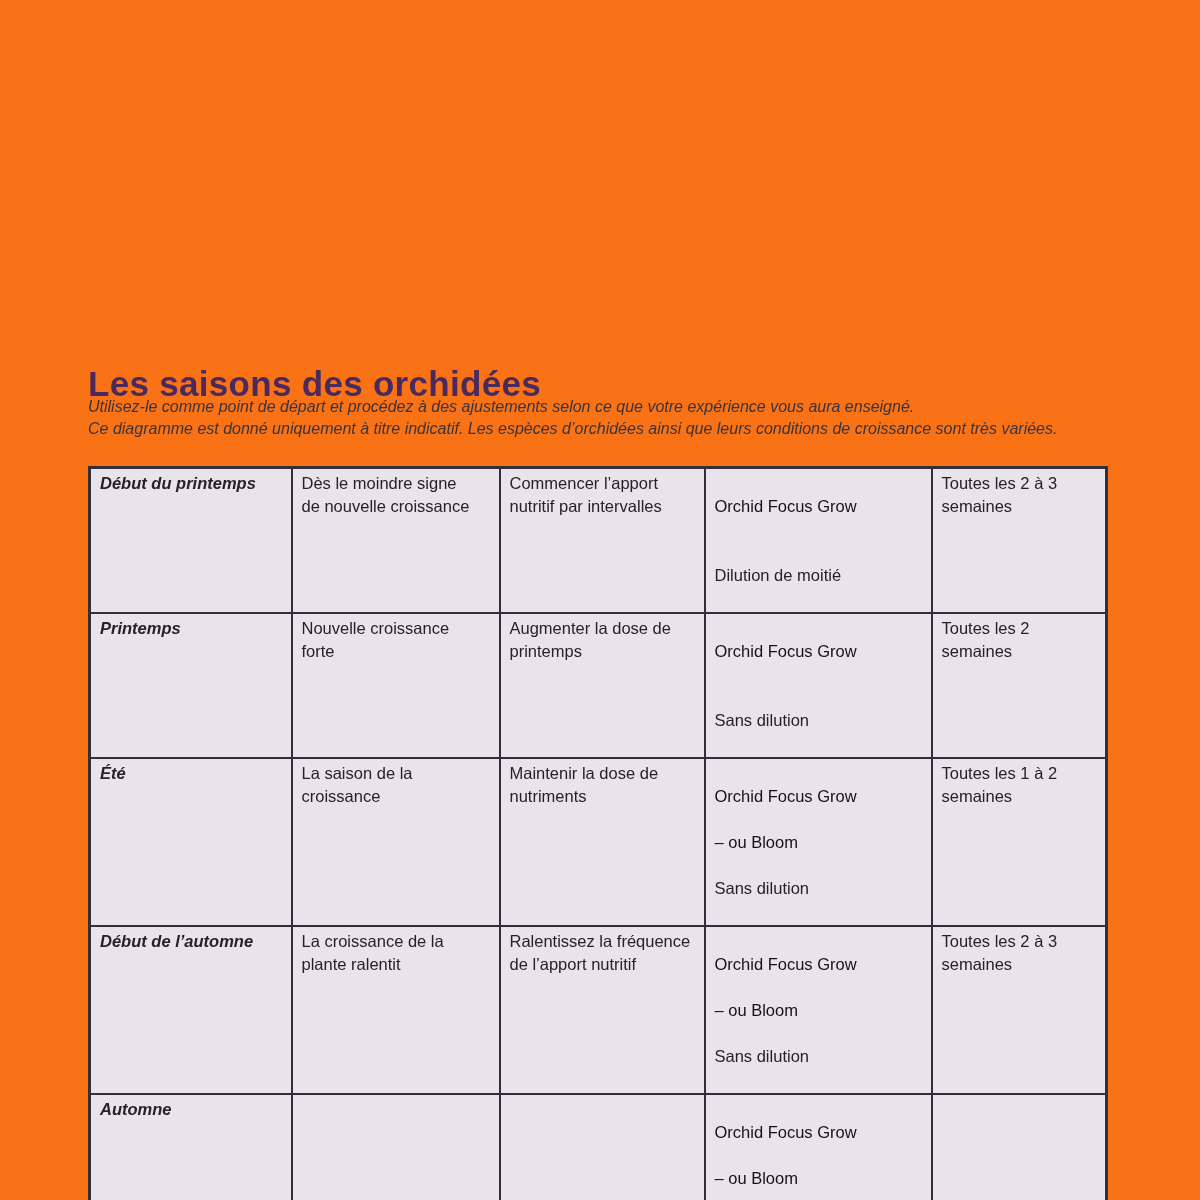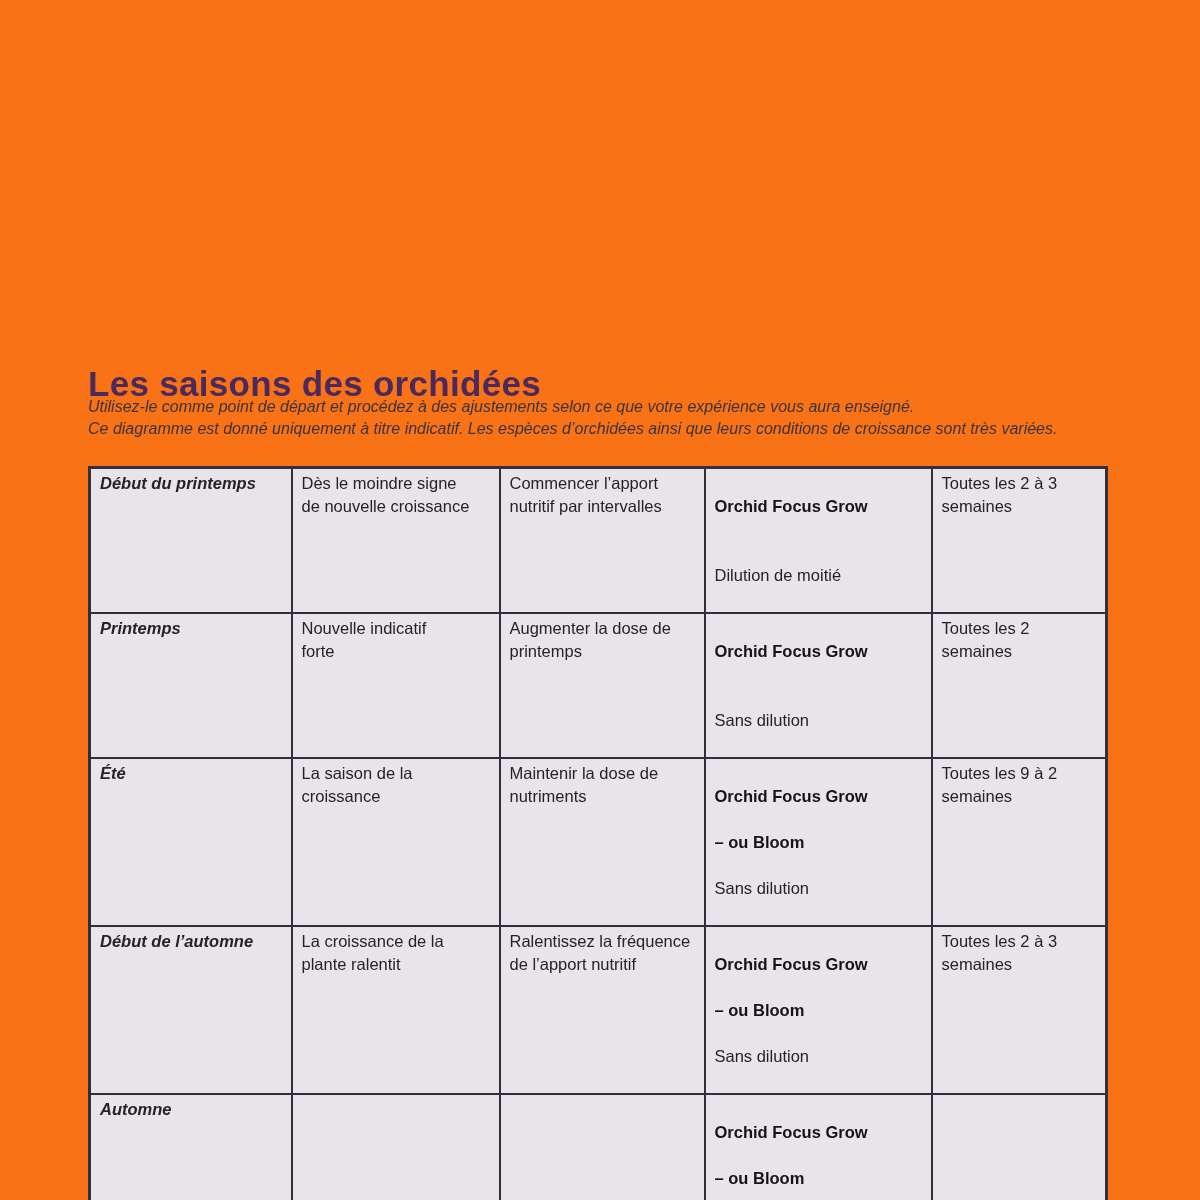--- a/index.html
+++ b/index.html
@@ -57,21 +57,21 @@
     white-space: pre-line;
     overflow: hidden;
   }
   td.season {
     font-weight: bold;
     color: #141317;
     font-style: italic;
   }
   .cell-line { display: block; }
   .cell-line:empty { display: none; }
-  .cell-line.b { font-weight: bold; color: #141317; }
+  .cell-line.b { font-weight: normal; color: #141317; }
   col.c1 { width: 202px; }
   col.c2 { width: 208px; }
   col.c3 { width: 205px; }
   col.c4 { width: 227px; }
   col.c5 { width: 175px; }
   tr.r2  { height: 51px; }
   tr.r2b { height: 50px; }
   tr.r3  { height: 74px; margin-top: 24px; }
   tr.r3b { height: 75px; }
 </style>
@@ -107,21 +107,21 @@
             <span class="cell-line b">Orchid Focus Grow</span>
             
             <span class="cell-line">Dilution de moitié</span>
           </td>
           <td>Toutes les 2 à 3
 semaines</td>
         </tr>
 
         <tr class="r2b">
           <td class="season">Printemps</td>
-          <td>Nouvelle indicatif
+          <td>Nouvelle croissance
 forte</td>
           <td>Augmenter la dose de
 printemps</td>
           <td>
             <span class="cell-line b">Orchid Focus Grow</span>
             
             <span class="cell-line">Sans dilution</span>
           </td>
           <td>Toutes les 2
 semaines</td>
@@ -131,21 +131,21 @@
           <td class="season">Été</td>
           <td>La saison de la
 croissance</td>
           <td>Maintenir la dose de
 nutriments</td>
           <td>
             <span class="cell-line b">Orchid Focus Grow</span>
             <span class="cell-line b">– ou Bloom</span>
             <span class="cell-line">Sans dilution</span>
           </td>
-          <td>Toutes les 9 à 2
+          <td>Toutes les 1 à 2
 semaines</td>
         </tr>
 
         <tr class="r3b">
           <td class="season">Début de l’automne</td>
           <td>La croissance de la
 plante ralentit</td>
           <td>Ralentissez la fréquence
 de l’apport nutritif</td>
           <td>

